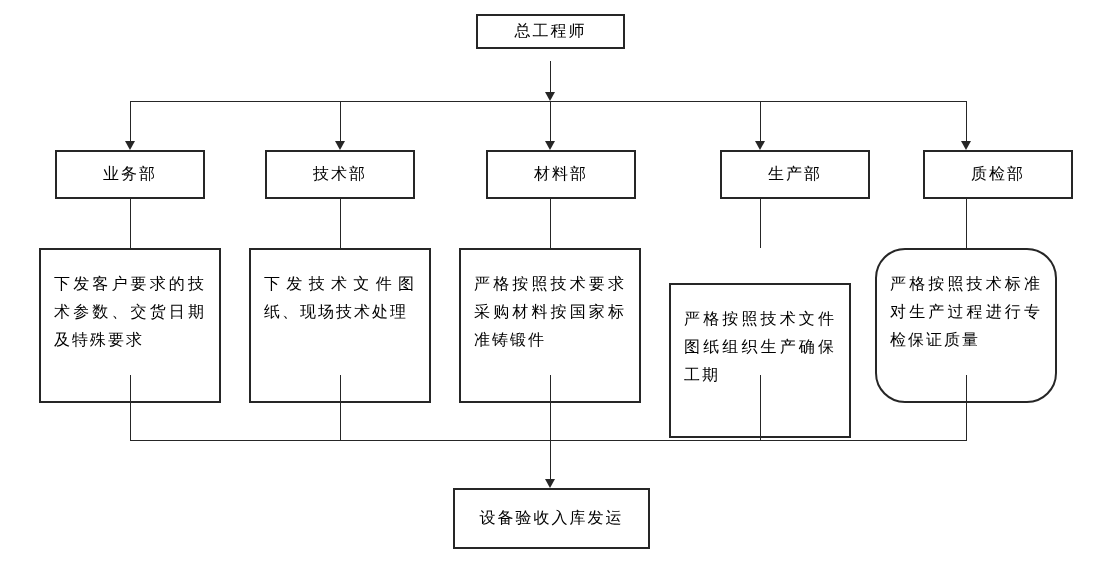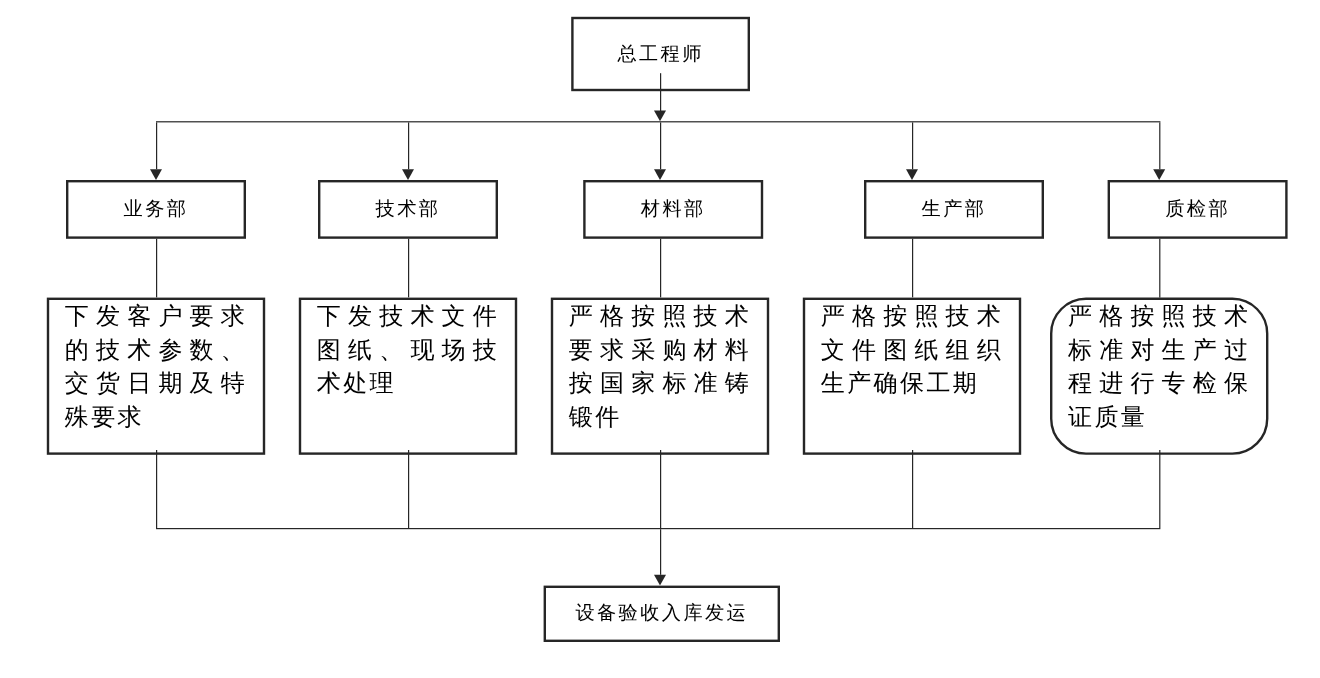--- a/index.html
+++ b/index.html
@@ -17,47 +17,47 @@
     position: absolute;
     border: 2px solid #262626;
     background: #ffffff;
     display: flex;
     align-items: center;
     justify-content: center;
     font-size: 16px;
     letter-spacing: 2px;
     text-align: center;
   }
-  .node-top    { left: 476px; top: 14px;  width: 149px; height: 62px; }
+  .node-top    { left: 476px; top: 14px;  width: 149px; height: 35px; }
   .node-dept   { top: 150px; width: 150px; height: 49px; }
   .dept-0 { left: 55px; }
   .dept-1 { left: 265px; }
   .dept-2 { left: 486px; }
   .dept-3 { left: 685px; margin-left: 35px; }
   .dept-4 { left: 891px; margin-left: 32px; }
   .node-desc {
     position: absolute;
     top: 248px;
     width: 182px;
-    height: 131px;
+    height: 155px;
     border: 2px solid #262626;
     background: #ffffff;
-    padding: 0 13px 0 13px;
-    font-size: 20px;
+    padding: 20px 13px 0 13px;
+    font-size: 16px;
     letter-spacing: 2px;
     line-height: 28px;
     text-align: justify;
     text-justify: inter-character;
   }
   .desc-0 { left: 39px; }
   .desc-1 { left: 249px; }
   .desc-2 { left: 459px; }
-  .desc-3 { left: 669px; }
+  .desc-3 { left: 669px; margin-top: 35px; }
   .desc-4 { left: 875px; border-radius: 30px; }
-  .node-bottom { left: 453px; top: 488px; width: 197px; height: 47px; }
+  .node-bottom { left: 453px; top: 488px; width: 197px; height: 61px; }
   .vline {
     position: absolute;
     width: 1px;
     background: #262626;
   }
   .hline {
     position: absolute;
     height: 1px;
     background: #262626;
   }

